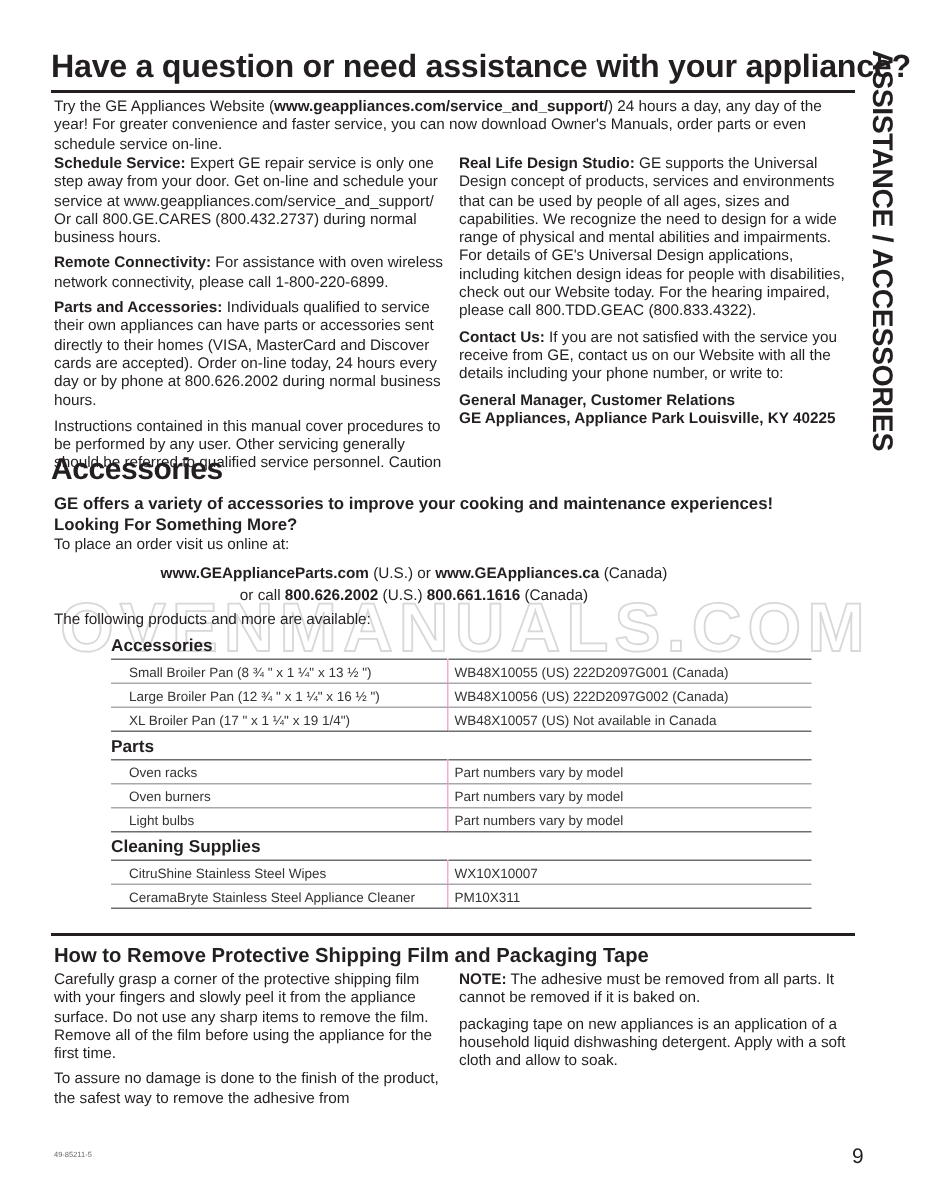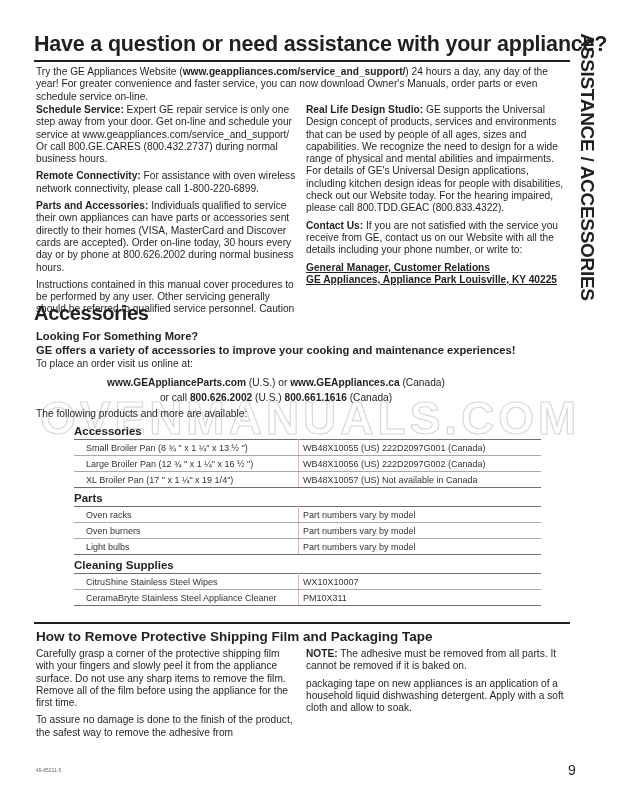--- a/index.html
+++ b/index.html
@@ -48,34 +48,34 @@
     <span>ASSISTANCE / ACCESSORIES</span>
   </div>
 
 <div class="abs p intro">
   <span>Try the GE Appliances Website (</span><b>www.geappliances.com/service_and_support/</b><span>) 24 hours a day, any day of the year! For greater convenience and faster service, you can now download Owner's Manuals, order parts or even schedule service on-line.</span>
 </div>
 
 <div class="abs p col-l">
   <p class="para"><b>Schedule Service:</b><span> Expert GE repair service is only one step away from your door. Get on-line and schedule your service at www.geappliances.com/service_and_support/ Or call 800.GE.CARES (800.432.2737) during normal business hours.</span></p>
   <p class="para"><b>Remote Connectivity:</b><span> For assistance with oven wireless network connectivity, please call 1-800-220-6899.</span></p>
-  <p class="para"><b>Parts and Accessories:</b><span> Individuals qualified to service their own appliances can have parts or accessories sent directly to their homes (VISA, MasterCard and Discover cards are accepted). Order on-line today, 30 hours every day or by phone at 800.626.2002 during normal business hours.</span></p>
+  <p class="para"><b>Parts and Accessories:</b><span> Individuals qualified to service their own appliances can have parts or accessories sent directly to their homes (VISA, MasterCard and Discover cards are accepted). Order on-line today, 24 hours every day or by phone at 800.626.2002 during normal business hours.</span></p>
   <p class="para"><span>Instructions contained in this manual cover procedures to be performed by any user. Other servicing generally should be referred to qualified service personnel. Caution</span></p>
 </div>
 
 <div class="abs p col-r">
   <p class="para"><b>Real Life Design Studio:</b><span> GE supports the Universal Design concept of products, services and environments that can be used by people of all ages, sizes and capabilities. We recognize the need to design for a wide range of physical and mental abilities and impairments. For details of GE's Universal Design applications, including kitchen design ideas for people with disabilities, check out our Website today. For the hearing impaired, please call 800.TDD.GEAC (800.833.4322).</span></p>
   <p class="para"><b>Contact Us:</b><span> If you are not satisfied with the service you receive from GE, contact us on our Website with all the details including your phone number, or write to:</span></p>
-  <p class="para" style="font-weight:bold;text-decoration:underline;"><span>General Manager, Customer Relations</span><br><span>GE Appliances, Appliance Park Louisville, KY 40225</span></p>
+  <p class="para" style="font-weight:bold;"><span>General Manager, Customer Relations</span><br><span>GE Appliances, Appliance Park Louisville, KY 40225</span></p>
 </div>
 
 <div class="abs h2">Accessories</div>
 <div class="abs sub">
+  <div>GE offers a variety of accessories to improve your cooking and maintenance experiences!</div>
   <div>Looking For Something More?</div>
-  <div>GE offers a variety of accessories to improve your cooking and maintenance experiences!</div>
 </div>
 <div class="abs order">To place an order visit us online at:</div>
 
 <div class="abs watermark">OVENMANUALS.COM</div>
 
 <div class="abs links">
   <div><b>www.GEApplianceParts.com</b><span> (U.S.) or </span><b>www.GEAppliances.ca</b><span> (Canada)</span></div>
   <div><span>or call </span><b>800.626.2002</b><span> (U.S.) </span><b>800.661.1616</b><span> (Canada)</span></div>
 </div>
 <div class="abs avail">The following products and more are available:</div>

